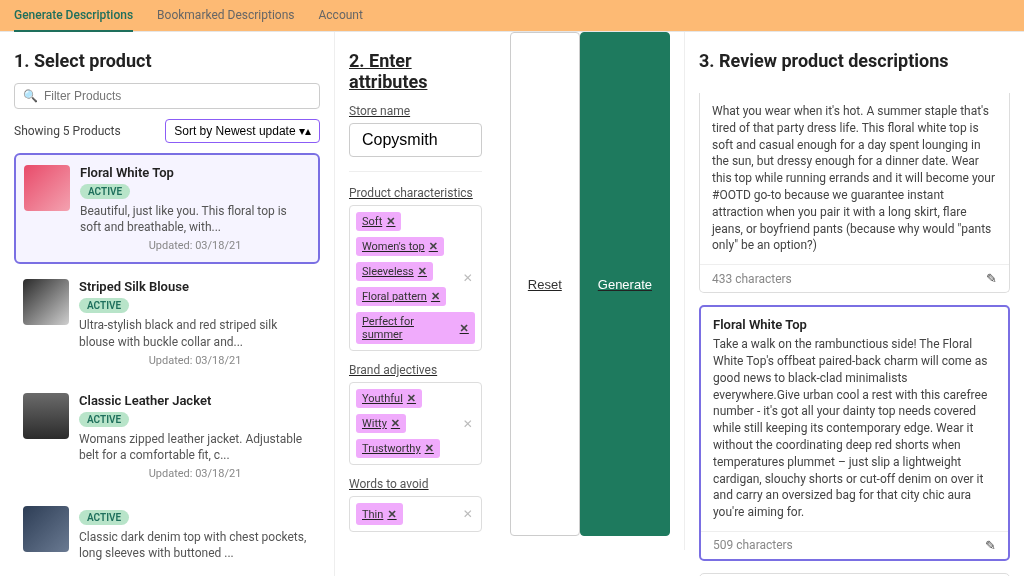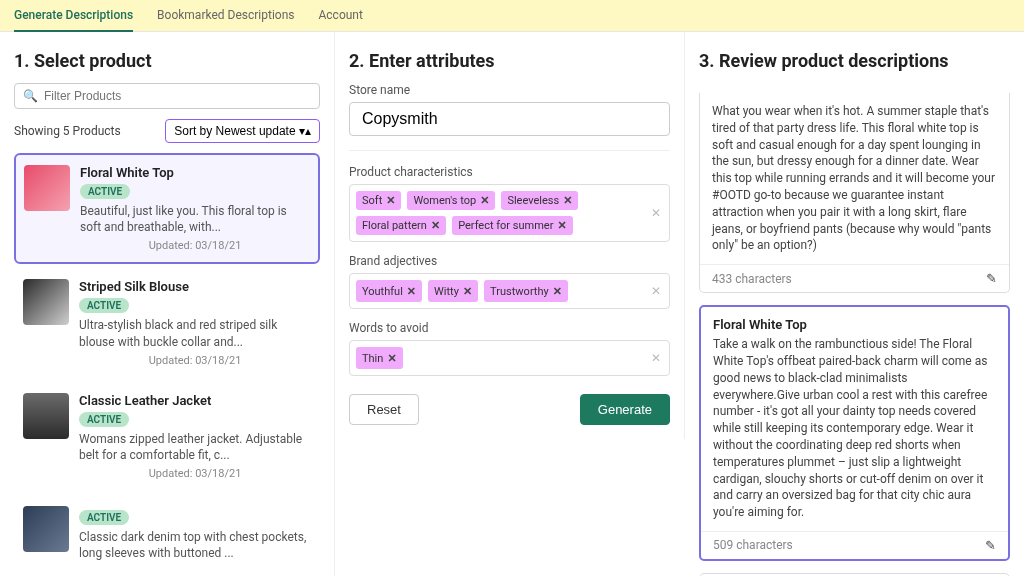--- a/index.html
+++ b/index.html
@@ -1,17 +1,17 @@
 <!DOCTYPE html>
 <html><head>
 <meta charset="utf-8">
 <style>
   * { box-sizing: border-box; margin: 0; padding: 0; }
   body { font-family: -apple-system, BlinkMacSystemFont, "Segoe UI", Roboto, Arial, sans-serif; font-size: 13px; color: #222; background:#fff; }
-  .topbar { background:#fef9c3; border-bottom:1px solid #e6e6e6; height:32px; display:flex; align-items:center; padding:0 14px; gap:24px; }
+  .topbar { background:#fdba74; border-bottom:1px solid #e6e6e6; height:32px; display:flex; align-items:center; padding:0 14px; gap:24px; }
   .tab { font-size:12px; color:#666; cursor:pointer; padding:8px 0; }
   .tab.active { color:#1e6f5c; border-bottom:2px solid #1e6f5c; font-weight:500;}
   .container { display:flex; }
   .col { padding:18px 14px; }
   .col1 { width:335px; border-right:1px solid #eee; }
   .col3 { flex:1; position:relative; display:flex; flex-direction:column; }
   .section-title { font-size:18px; font-weight:700; margin-bottom:12px; }
   .filter-box { border:1px solid #ccc; border-radius:4px; display:flex; align-items:center; padding:5px 8px; gap:6px; color:#888; margin-bottom:10px;}
   .filter-box input { border:none; outline:none; width:100%; font-size:12px; }
   .row-between { display:flex; justify-content:space-between; align-items:center; font-size:12px; color:#444; margin-bottom:10px;}
@@ -28,21 +28,21 @@
   .label:first-of-type { margin-top:0;}
   .text-input { width:100%; border:1px solid #ccc; border-radius:4px; padding:7px 12px; font-size:16px;}
   .tagbox { border:1px solid #ddd; border-radius:4px; padding:6px; display:flex; flex-wrap:wrap; gap:6px; position:relative; min-height:36px;}
   .tag { background:#f0abfc; border-radius:3px; padding:3px 6px; font-size:11px; display:flex; align-items:center; gap:4px; color:#333;}
   .tag .x { font-weight:700; cursor:pointer; color:#444;}
   .bigclose { position:absolute; right:8px; top:50%; transform:translateY(-50%); color:#bbb; font-size:12px; cursor:pointer;}
   .col2-footer { display:flex; justify-content:space-between; padding:0 14px 14px 14px; }
   .btn { border-radius:4px; padding:7px 17px; font-size:13px; cursor:pointer; }
   .btn.secondary { background:#fff; border:1px solid #ccc; color:#333;}
   .btn.primary { background:#1e7a5e; border:1px solid #1e7a5e; color:#fff;}
-  .col2wrap { display:flex; flex-direction:column; height:100%;}
+  .col2wrap { display:flex; flex-direction:row; height:100%;text-decoration:underline;}
   .col2-inner { flex:1;}
   .desc-scroll { overflow-y:auto; padding:0 14px; flex:1;}
   .desc-card { border:1px solid #ddd; border-radius:5px; margin-bottom:12px; background:#fff;}
   .desc-card.selected { border:2px solid #7a6fe3; }
   .dc-body { padding:10px 12px; }
   .dc-title { font-weight:600; font-size:13px; margin-bottom:4px;}
   .dc-text { font-size:12px; color:#444; line-height:1.4;}
   .dc-footer { border-top:1px solid #eee; display:flex; justify-content:space-between; align-items:center; padding:6px 12px; font-size:12px; color:#888;}
   .pencil { font-size:13px; color:#444; cursor:pointer;}
   .col3-head { padding:18px 14px 10px 14px;}

